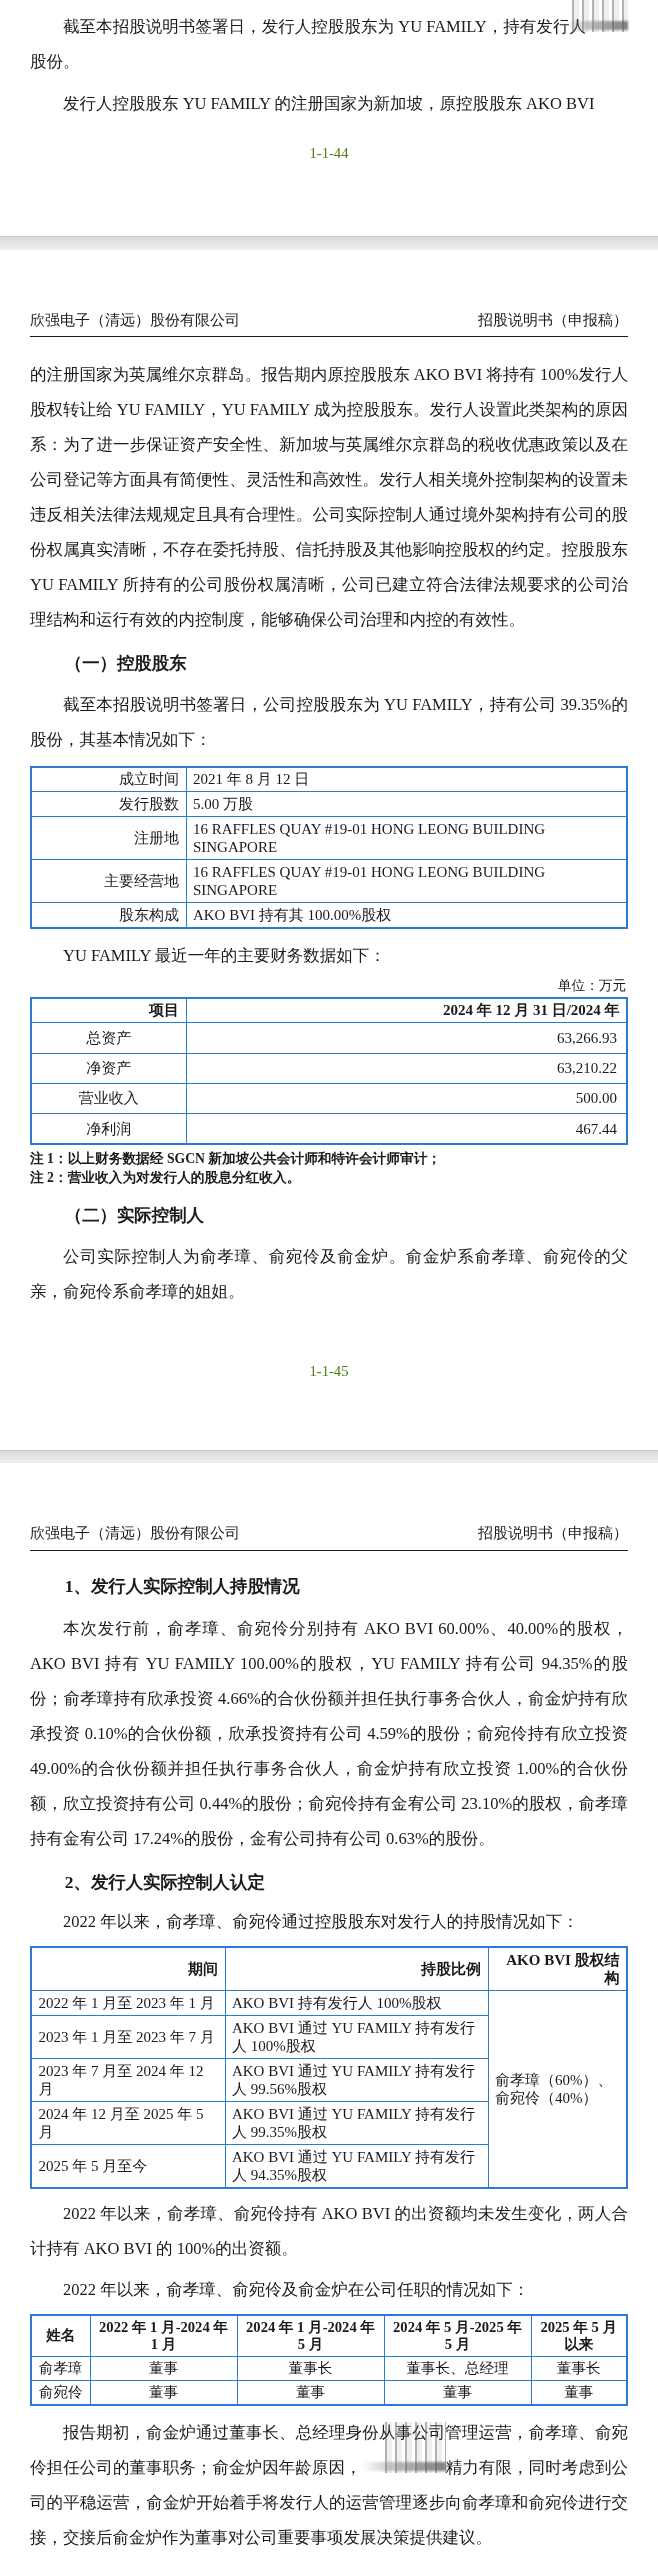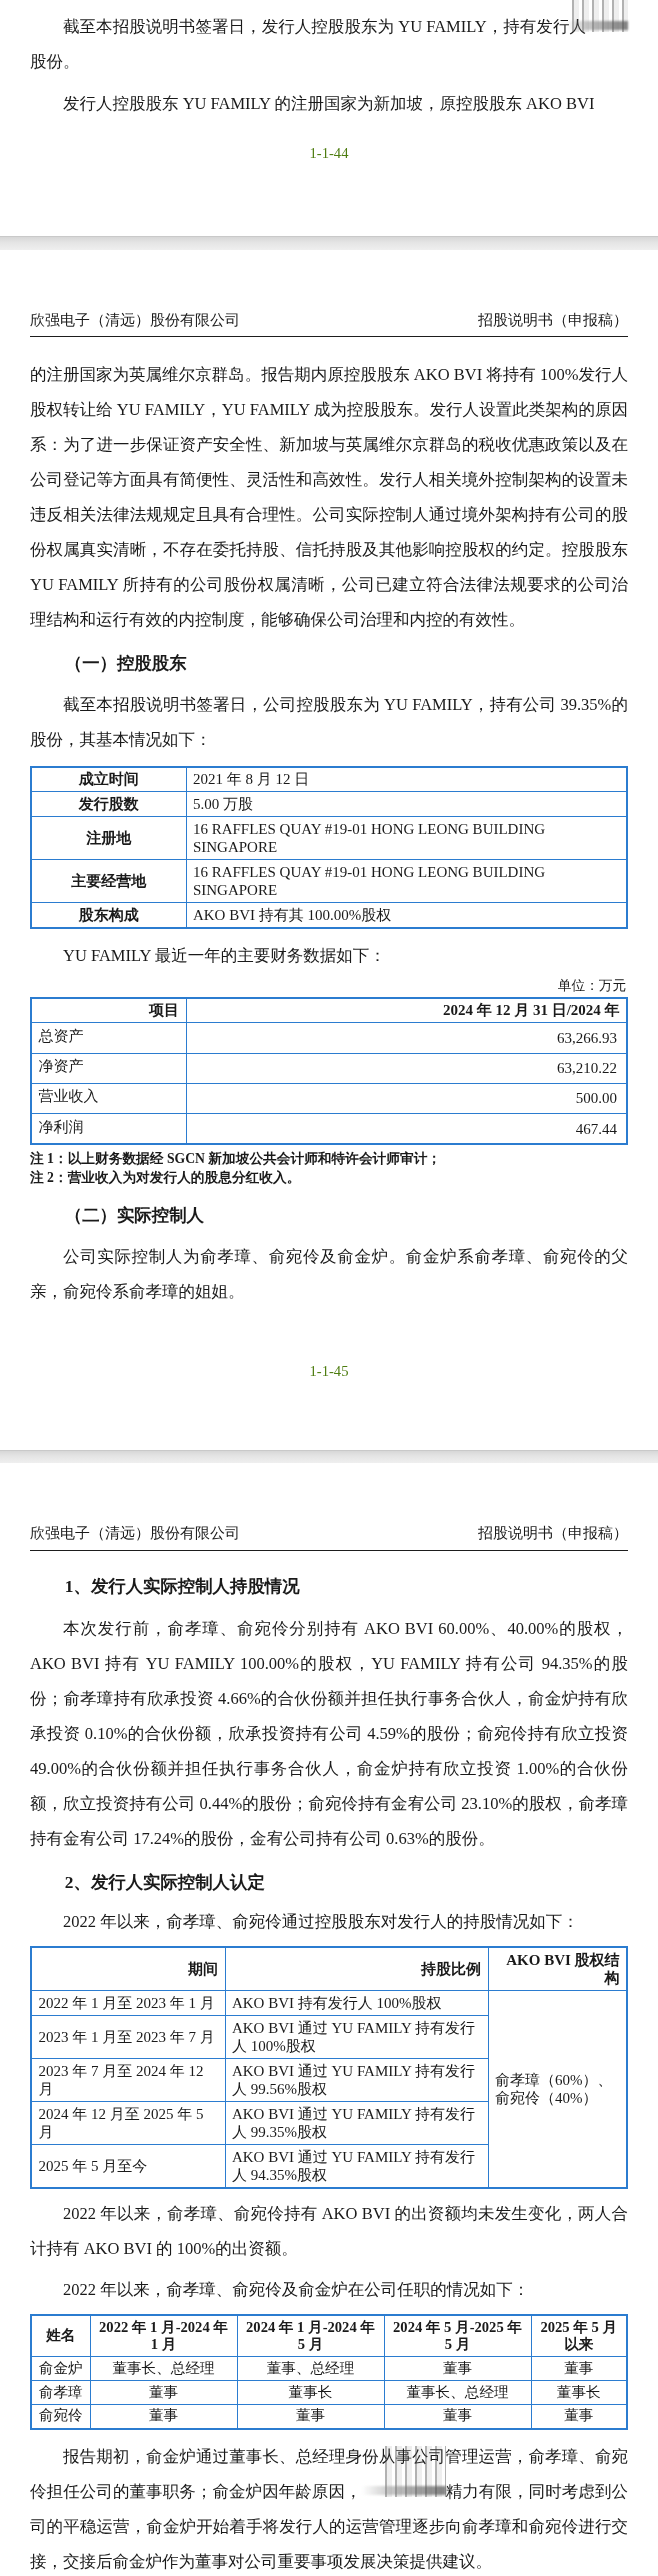--- a/index.html
+++ b/index.html
@@ -34,24 +34,24 @@
   .pagenum { text-align:center; font-size:14.6px; color:#4d7c0f; }
   .pagenum.flow { margin-top:24px; }
   .pagenum.abs { position:absolute; left:0; right:0; bottom:70px; }
 
   table { width:100%; border-collapse:collapse; table-layout:fixed;
           border:2.3px solid var(--table-border,#2b7cd0); }
   td,th { border:1.4px solid var(--table-border,#2b7cd0); font-size:15px; line-height:18.3px;
           padding:2.7px 6.4px; vertical-align:middle; word-break:break-word; }
   th { font-weight:bold; text-align:right; }
   .t1 { margin-top:9.1px; }
-  .t1 .lbl { width:155px; font-weight:bold; text-align:center; }
+  .t1 .lbl { width:155px; font-weight:normal; text-align:right; }
   .t2 { margin-top:1.8px; }
   .t2 .c1 { width:155px; }
-  .t2 td.cat { padding:5.5px 6.4px;font-family:Liberation Mono, monospace; }
+  .t2 td.cat { text-align:center; padding:5.5px 6.4px; }
   .t2 td.num { text-align:right; padding:5.5px 9.1px; }
   .t3 { margin-top:7.3px; }
   .t3 .c1 { width:194px; } .t3 .c2 { width:263px; }
   .t3 td { text-align:left; }
   .t3 td.merged { text-align:left; vertical-align:middle; }
   .t4 { margin-top:7.3px; }
   .t4 td,.t4 th { text-align:center; font-size:14.6px; line-height:17.4px; padding:2.7px 3.7px; }
   .t4 .cname { width:59px; } .t4 .clast { width:96px; }
 
   
@@ -212,27 +212,20 @@
     <table class="t4">
       <tbody>
         <tr>
           <th class="cname">姓名</th>
           <th>2022 年 1 月-2024 年 1 月</th>
           <th>2024 年 1 月-2024 年 5 月</th>
           <th>2024 年 5 月-2025 年 5 月</th>
           <th class="clast">2025 年 5 月以来</th>
         </tr>
         <tr>
-          <td>俞金炉</td>
-          <td>董事长、总经理</td>
-          <td>董事、总经理</td>
-          <td>董事</td>
-          <td>董事</td>
-        </tr>
-        <tr>
           <td>俞孝璋</td>
           <td>董事</td>
           <td>董事长</td>
           <td>董事长、总经理</td>
           <td>董事长</td>
         </tr>
         <tr>
           <td>俞宛伶</td>
           <td>董事</td>
           <td>董事</td>

